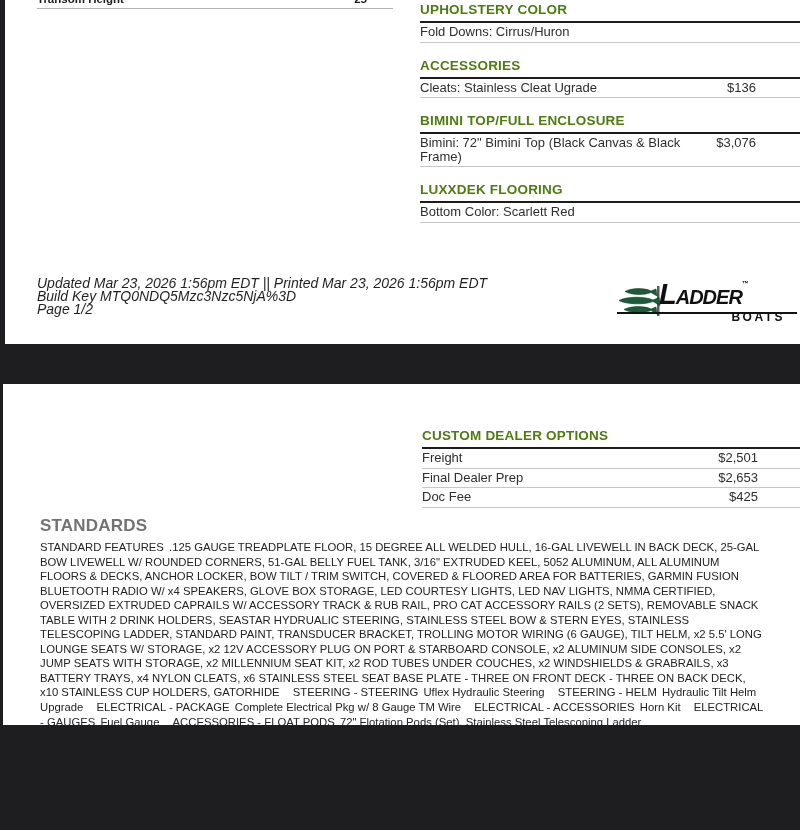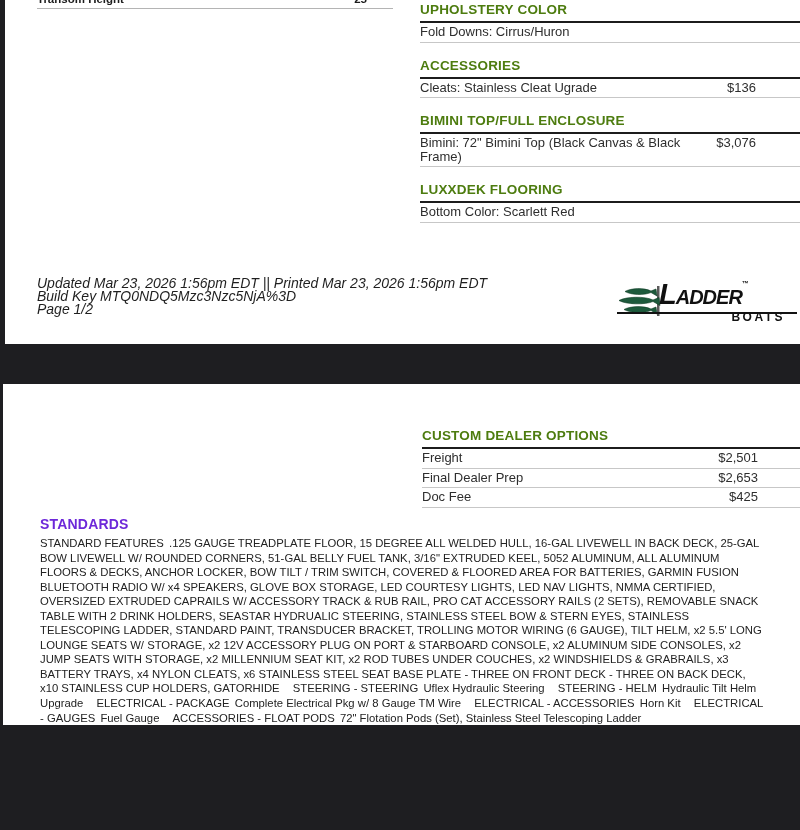--- a/index.html
+++ b/index.html
@@ -56,21 +56,21 @@
   }
   #logo .tm { font-size:7px; font-variant:normal; vertical-align:18px; letter-spacing:0; }
   #logo .logo-sub {
     position:absolute; right:12px; bottom:-2px;
     font-size:12px; font-weight:bold; letter-spacing:2.5px; color:#121212;
   }
   #logo svg { position:absolute; left:0; top:3px; }
 
   
   #standards { position:absolute; left:37px; top:132px; width:724px; }
-  #standards h3 { margin:0 0 4px 0; font-size:14px; font-weight:bold; color:#6d28d9; letter-spacing:0.2px; }
+  #standards h3 { margin:0 0 4px 0; font-size:17px; font-weight:bold; color:#737373; letter-spacing:0.2px; }
   #standards-paragraph { font-size:11.3px; line-height:14.55px; color:#232323; }
   .std-b { font-weight:normal; margin-left:10px; margin-right:2px; }
   .std-b:first-child { margin-left:0; }
 </style>
 </head>
 <body>
 
 <div class="page" id="page1">
 
   <div id="spec-row">

